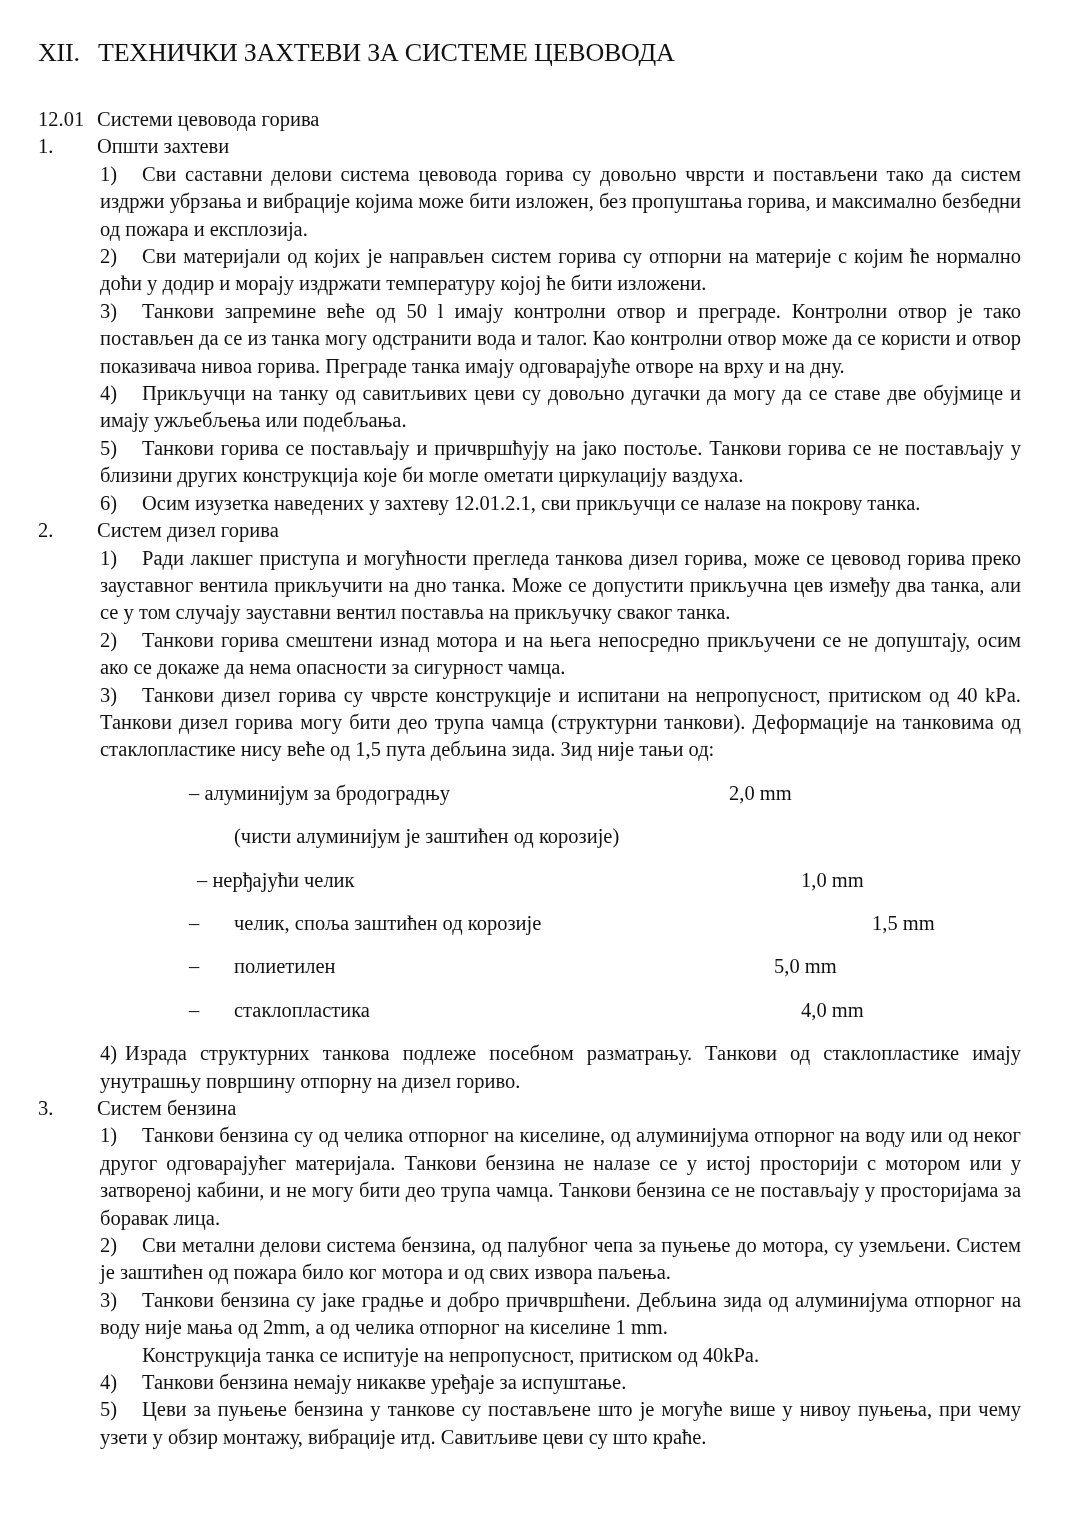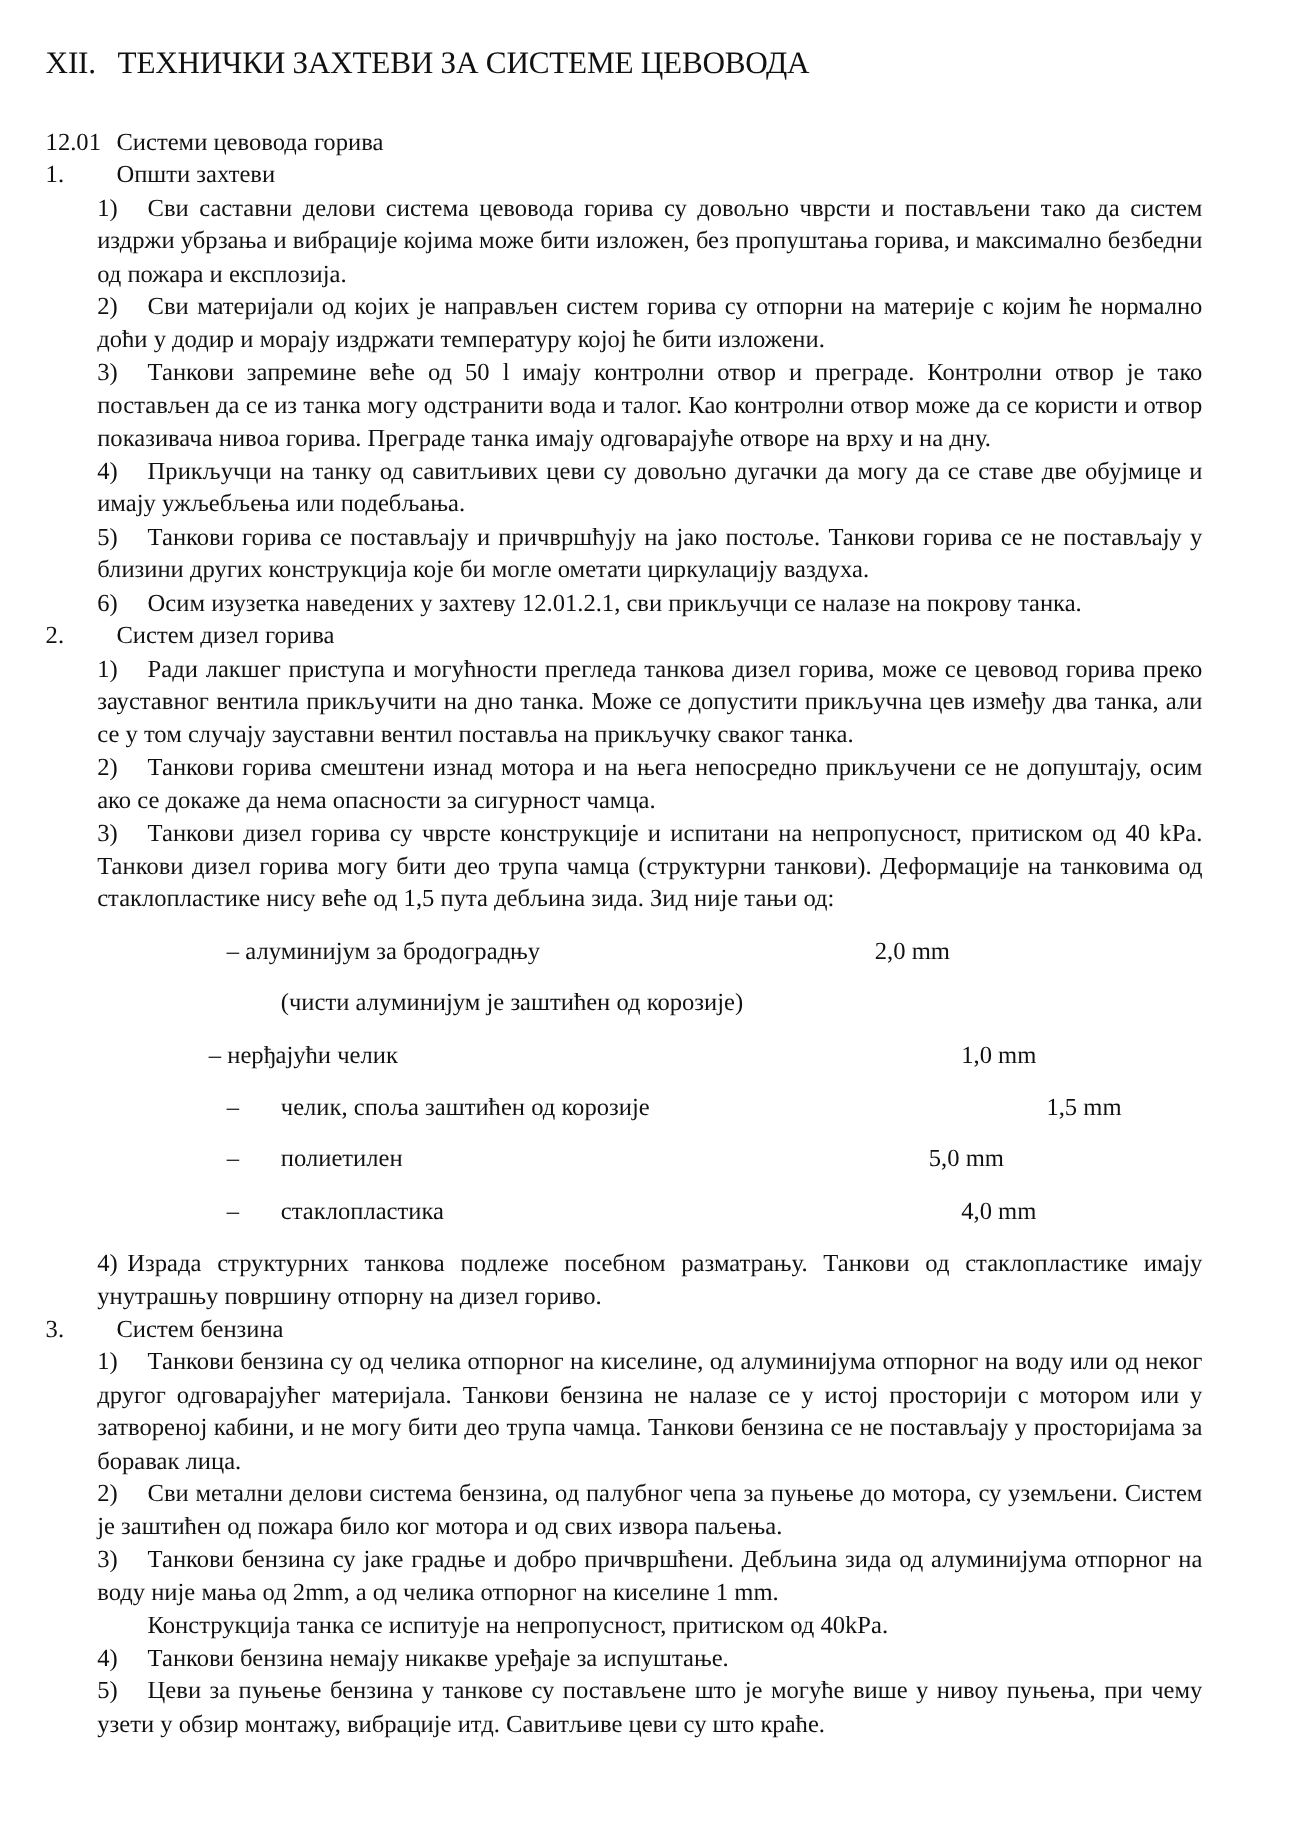--- a/index.html
+++ b/index.html
@@ -10,29 +10,29 @@
       font-size: 20.5px;
       line-height: 27.4px;
     }
     .page { position: relative; padding: 38px 60px 0 38px; }
     .title { font-size: 26px; line-height: 30px; margin: 0 0 28px 0; font-weight: normal; letter-spacing: -0.2px; }
     .title .num { display: inline-block; width: 60px; }
     .sub { margin: 0; }
     .sub .num { display: inline-block; width: 59px; margin-top: 10px; }
     .sec { margin: 0; }
     .sec .num { display: inline-block; width: 59px; }
-    .item { margin: 0 0 0 43px; text-align: justify; width: 921px; }
+    .item { margin: 0 0 0 62px; text-align: justify; width: 921px; }
     .item .n { display: inline-block; width: 42px; }
     .item.tight .n { width: auto; margin-right: 8px; }
     .mat { position: relative; height: 27.4px; margin: 16px; }
     .mat .lbl { position: absolute; white-space: nowrap; }
     .mat .val { position: absolute; white-space: nowrap; }
     .m1 .lbl { left: 135px; } .m1 .val { left: 675px; }
     .m2 .lbl { left: 180px; }
-    .m3 .lbl { left: 120px; text-align: center; } .m3 .val { left: 747px; }
+    .m3 .lbl { left: 143px; text-align: center; } .m3 .val { left: 747px; }
     .m4 .dash, .m5 .dash, .m6 .dash { position: absolute; left: 135px; }
     .m4 .lbl { left: 180px; } .m4 .val { left: 818px; }
     .m5 .lbl { left: 180px; } .m5 .val { left: 720px; }
     .m6 .lbl { left: 180px; } .m6 .val { left: 747px; }
   </style>
 </head>
 <body>
 
 <div class="page">
 

